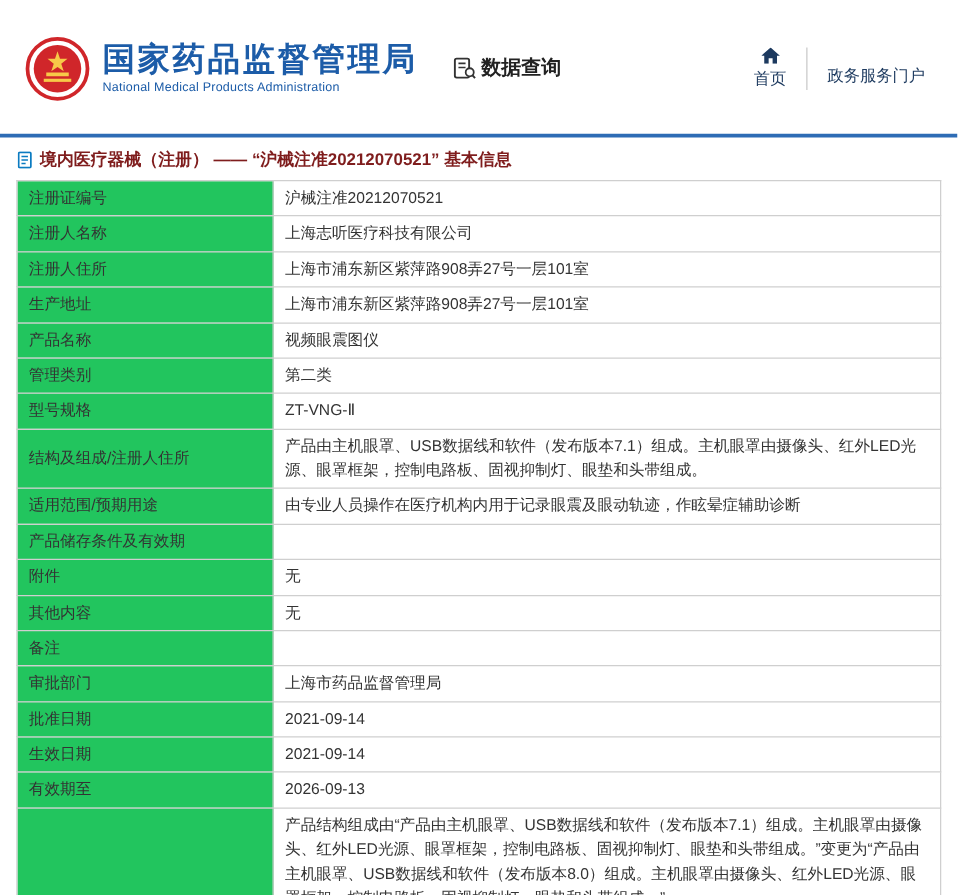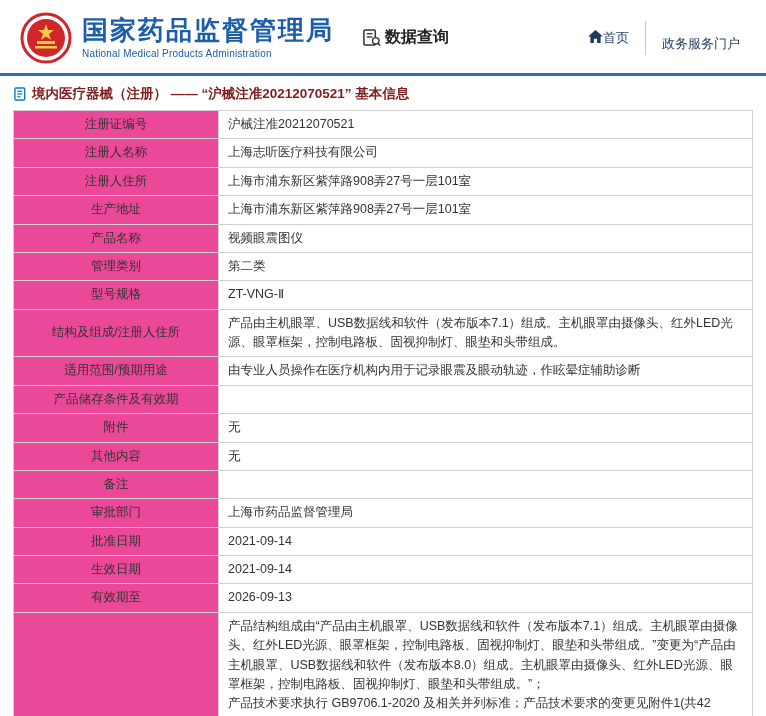--- a/index.html
+++ b/index.html
@@ -8,21 +8,21 @@
     width:766px;
     background:#ffffff;
     font-family:"Liberation Sans","DejaVu Sans",sans-serif;
     color:#333333;
   }
   
   .site-header {
     display:flex;
     align-items:center;
     padding:14px 18px 12px 20px;
-    height:73px;
+    height:107px;
   }
   .emblem { width:52px; height:52px; flex:0 0 52px; }
   .title-block { margin-left:10px; }
   .title-cn {
     color:#1c5ca8;
     font-size:26px;
     font-weight:bold;
     letter-spacing:2px;
     line-height:1.15;
     font-family:"Liberation Serif","DejaVu Serif",serif;
@@ -44,21 +44,21 @@
   }
   .data-query .dq-icon { margin-right:4px; display:inline-flex; }
   .header-right {
     margin-left:auto;
     display:flex;
     align-items:center;
     gap:0;
   }
   .nav-home {
     display:flex;
-    flex-direction:row;
+    flex-direction:column;
     align-items:center;
     font-size:13px;
     color:#1d3a5f;
     padding:0 16px;
     cursor:pointer;
   }
   .nav-home .home-icon { margin-bottom:3px; display:inline-flex; }
   .v-divider {
     width:1px;
     height:34px;
@@ -96,23 +96,23 @@
     font-size:12.5px;
   }
   table.info-table td {
     border:1px solid #cfcfcf;
     padding:4px 9px;
     vertical-align:middle;
     line-height:1.55;
   }
   td.cell-label {
     width:205px;
-    text-align:center;
+    text-align:left;
     color:#333;
-    background:#ec4899;
+    background:#22c55e;
   }
   td.cell-value {
     text-align:left;
     color:#333;
     white-space:pre-wrap;
     word-break:break-all;
   }
 </style>
 </head>
 <body>

